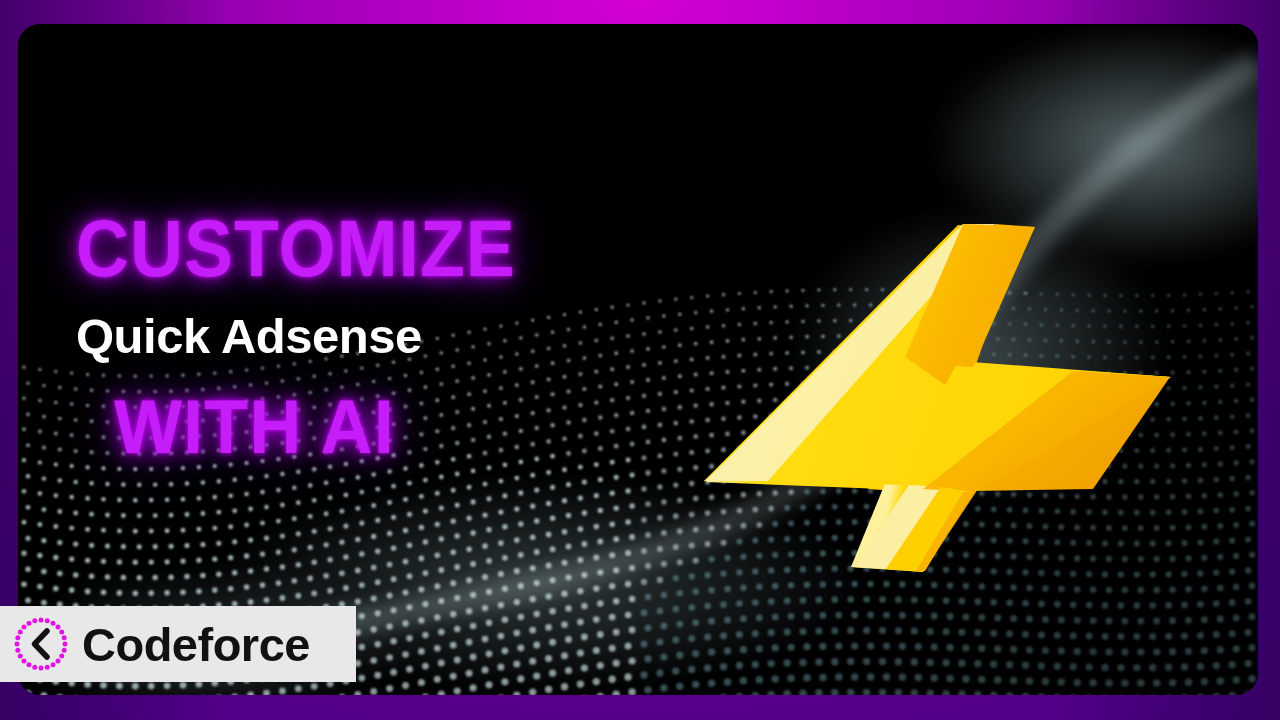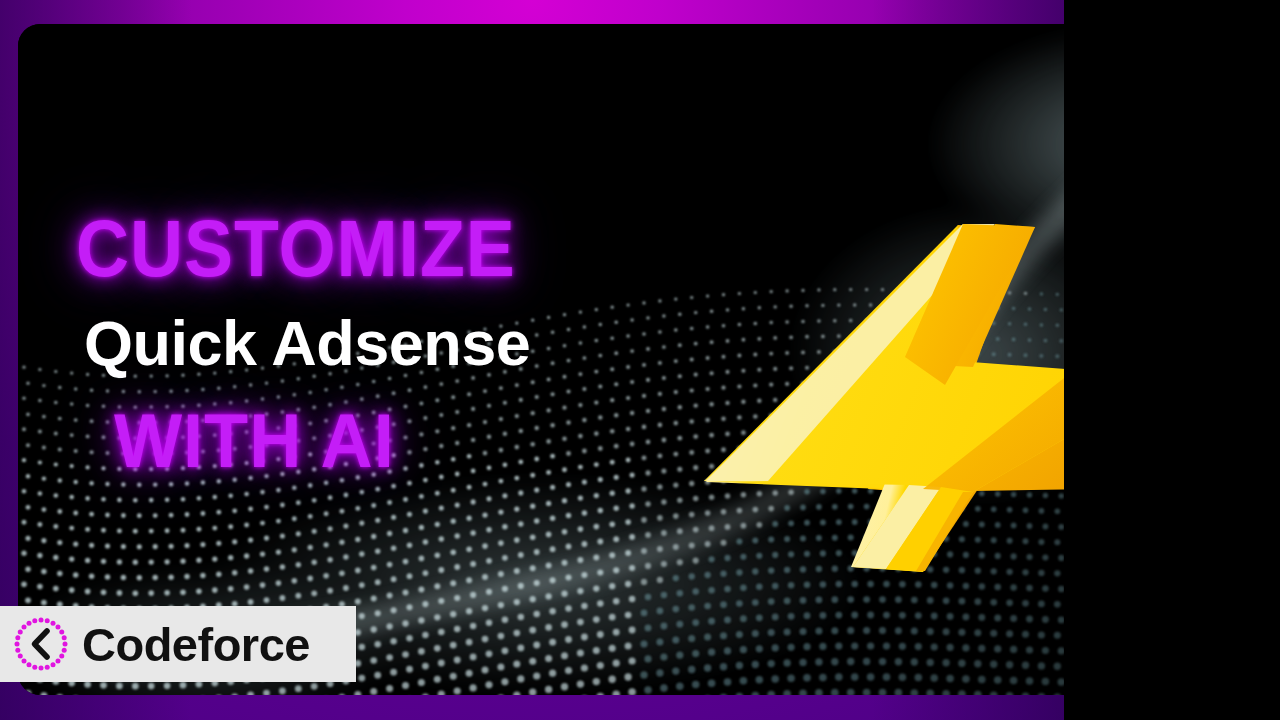--- a/index.html
+++ b/index.html
@@ -6,21 +6,21 @@
   * { margin:0; padding:0; box-sizing:border-box; }
   html, body {
     width:1280px; height:720px; overflow:hidden;
     font-family:"Liberation Sans", sans-serif;
     background:#000;
   }
 
   
   #thumbnail-frame {
     position:relative;
-    width:1064px; height:720px;
+    width:1280px; height:720px;
     background:
       radial-gradient(120% 150% at 50% 0%,
          #d400d4 0%, #c000cc 10%, #8a00a8 32%, #5a0090 58%, #40007a 100%);
     overflow:hidden;
   }
   #thumbnail-frame::after{
     content:""; position:absolute; inset:0;
     background:linear-gradient(90deg,
       rgba(40,0,80,.65) 0%, rgba(40,0,80,0) 18%,
       rgba(40,0,80,0) 82%, rgba(40,0,80,.65) 100%);
@@ -54,26 +54,25 @@
     text-shadow:
       0 0 6px  rgba(205,0,255,.95),
       0 0 18px rgba(190,0,255,.85),
       0 0 36px rgba(170,0,245,.60),
       0 0 62px rgba(150,0,230,.38);
     transform:scaleX(.93); transform-origin:left center;
     white-space:nowrap;
   }
   #title-line-2 {
     margin-top:24px;
-    font-size:63px; line-height:1.0;
+    font-size:49px; line-height:1.0;
     font-weight:bold;
     color:#ffffff;
     letter-spacing:-.5px;
     white-space:nowrap;
-    margin-left:8px;
   }
   #title-line-3 {
     margin-top:28px; margin-left:38px;
     font-size:76px; line-height:1.0;
     font-weight:bold; font-stretch:condensed;
     letter-spacing:1px;
     color:#c41df7;
     text-shadow:
       0 0 6px  rgba(205,0,255,.95),
       0 0 18px rgba(190,0,255,.85),

